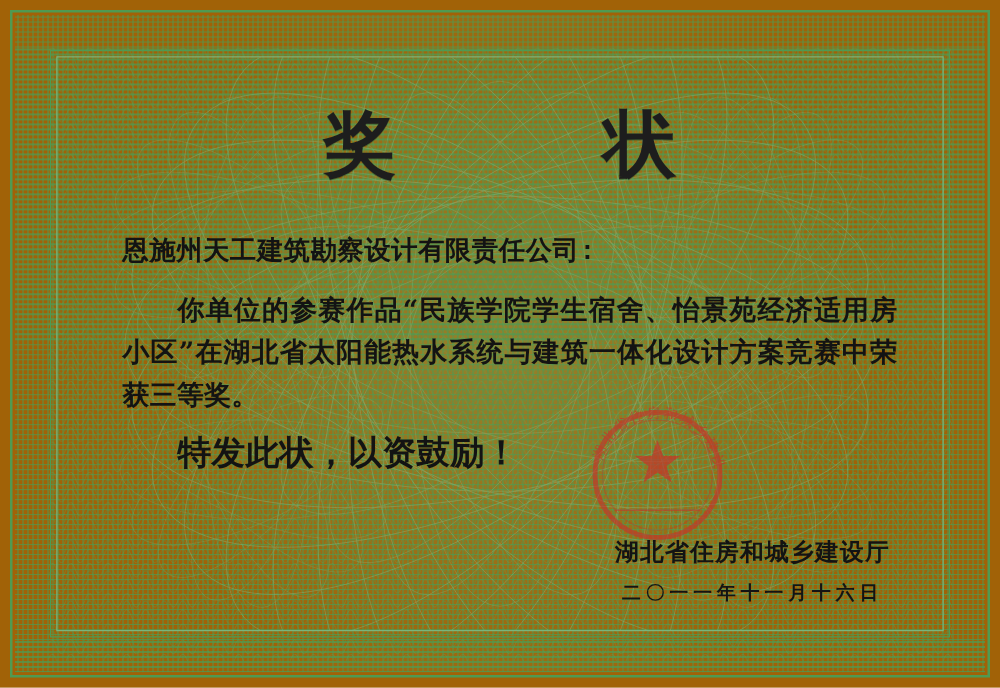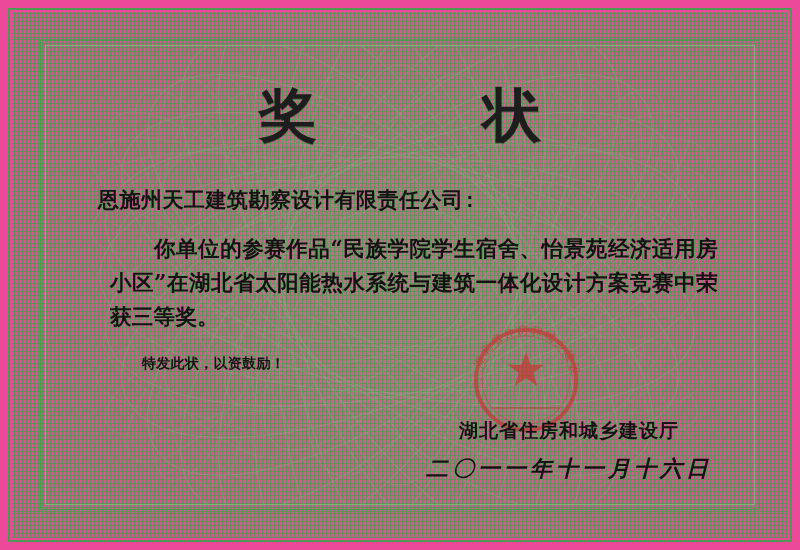--- a/index.html
+++ b/index.html
@@ -11,21 +11,21 @@
     height: 550px;
     overflow: hidden;
     background: #ffffff;
     font-family: "DejaVu Sans", sans-serif;
   }
 
   #certificate {
     position: relative;
     width: 800px;
     height: 550px;
-    background: #ec4899;
+    background: #a16207;
     overflow: hidden;
   }
 
   
   .border-outer {
     position: absolute;
     left: 8px;
     top: 8px;
     right: 8px;
     bottom: 8px;
@@ -138,29 +138,28 @@
     margin-left: 38px;
     margin-right: 22px;
     font-family: "DejaVu Serif", serif;
     font-weight: bold;
     font-size: 21.5px;
     line-height: 34px;
     color: #131313;
     text-align: justify;
     text-indent: 44px;
     letter-spacing: 0.3px;
-    padding-left: 12px;
   }
 
   .body-text2 {
     margin-top: 12px;
     margin-left: 38px;
     font-family: "DejaVu Serif", serif;
     font-weight: bold;
-    font-size: 14px;
+    font-size: 27px;
     line-height: 34px;
     color: #131313;
     text-indent: 44px;
     letter-spacing: 0.3px;
   }
 
   .signature-block {
     position: absolute;
     right: 28px;
     bottom: 14px;
@@ -168,23 +167,22 @@
     font-family: "DejaVu Serif", serif;
     font-weight: bold;
     color: #131313;
   }
   .issuer {
     font-size: 19px;
     letter-spacing: 1px;
   }
   .issue-date {
     margin-top: 10px;
-    font-size: 22px;
+    font-size: 15px;
     letter-spacing: 4px;
-    font-style: italic;
   }
 
   
   .seal {
     position: absolute;
     right: 150px;
     bottom: 54px;
     width: 128px;
     height: 128px;
     opacity: 0.72;

